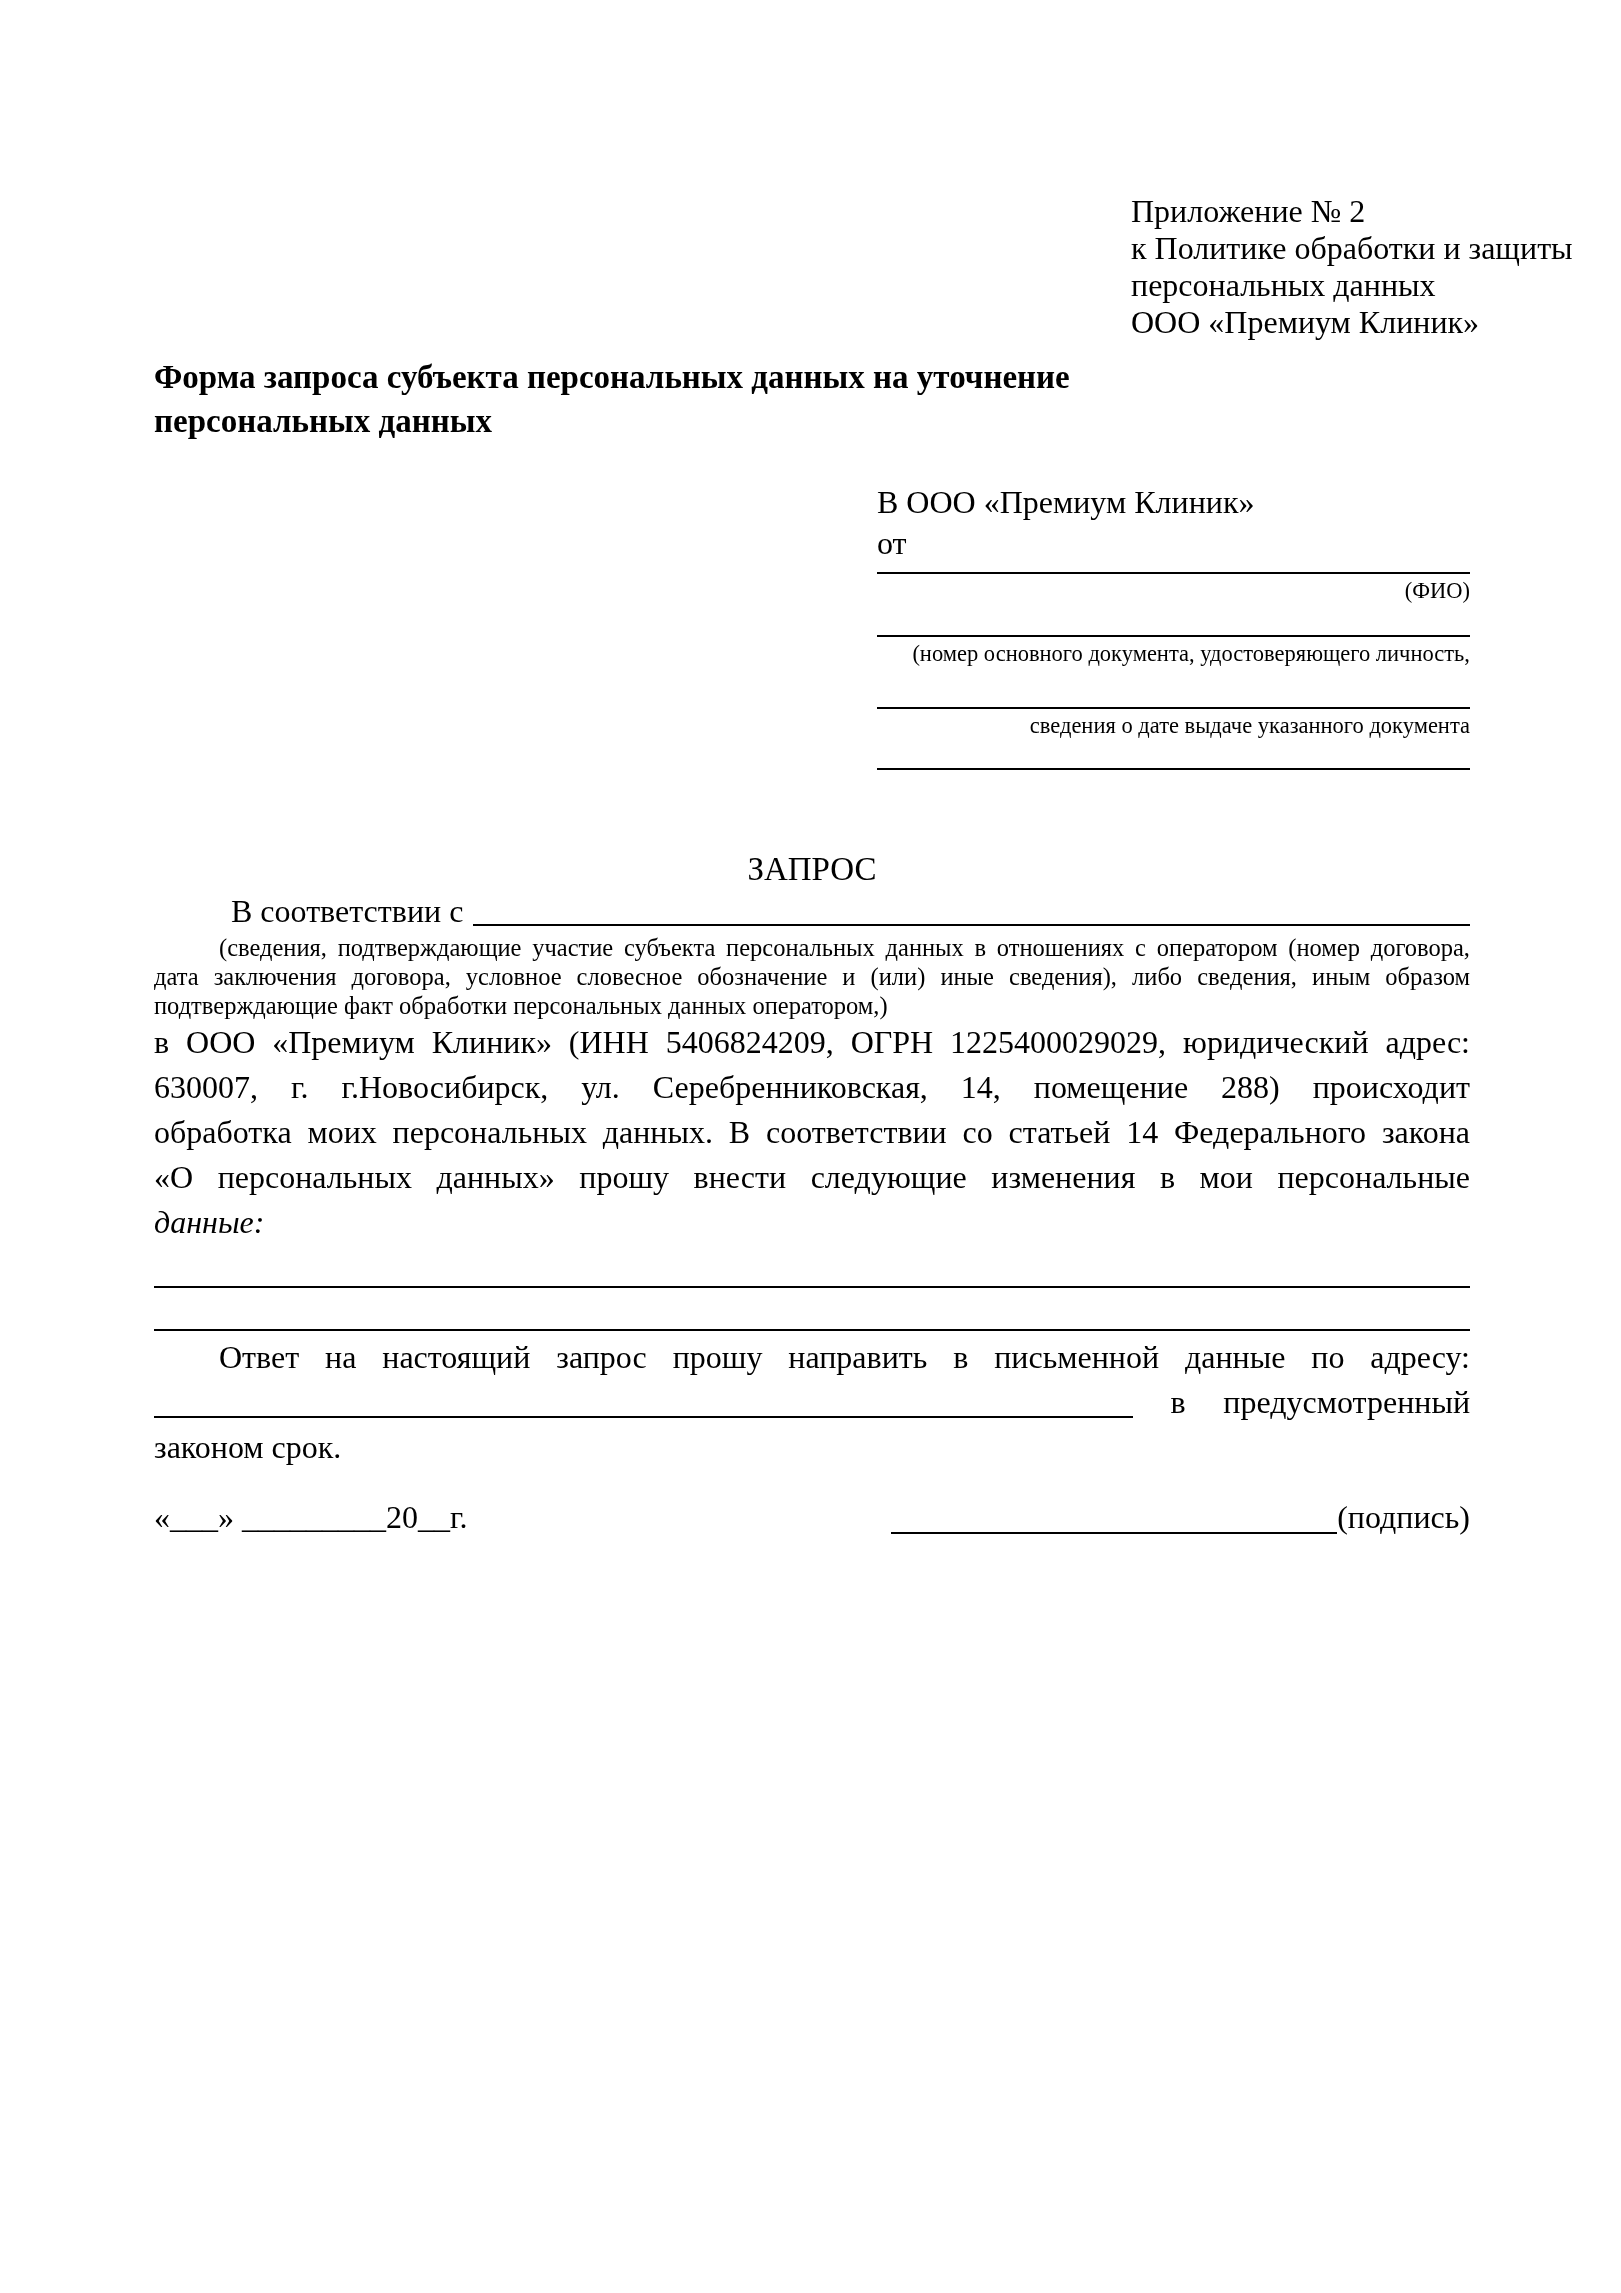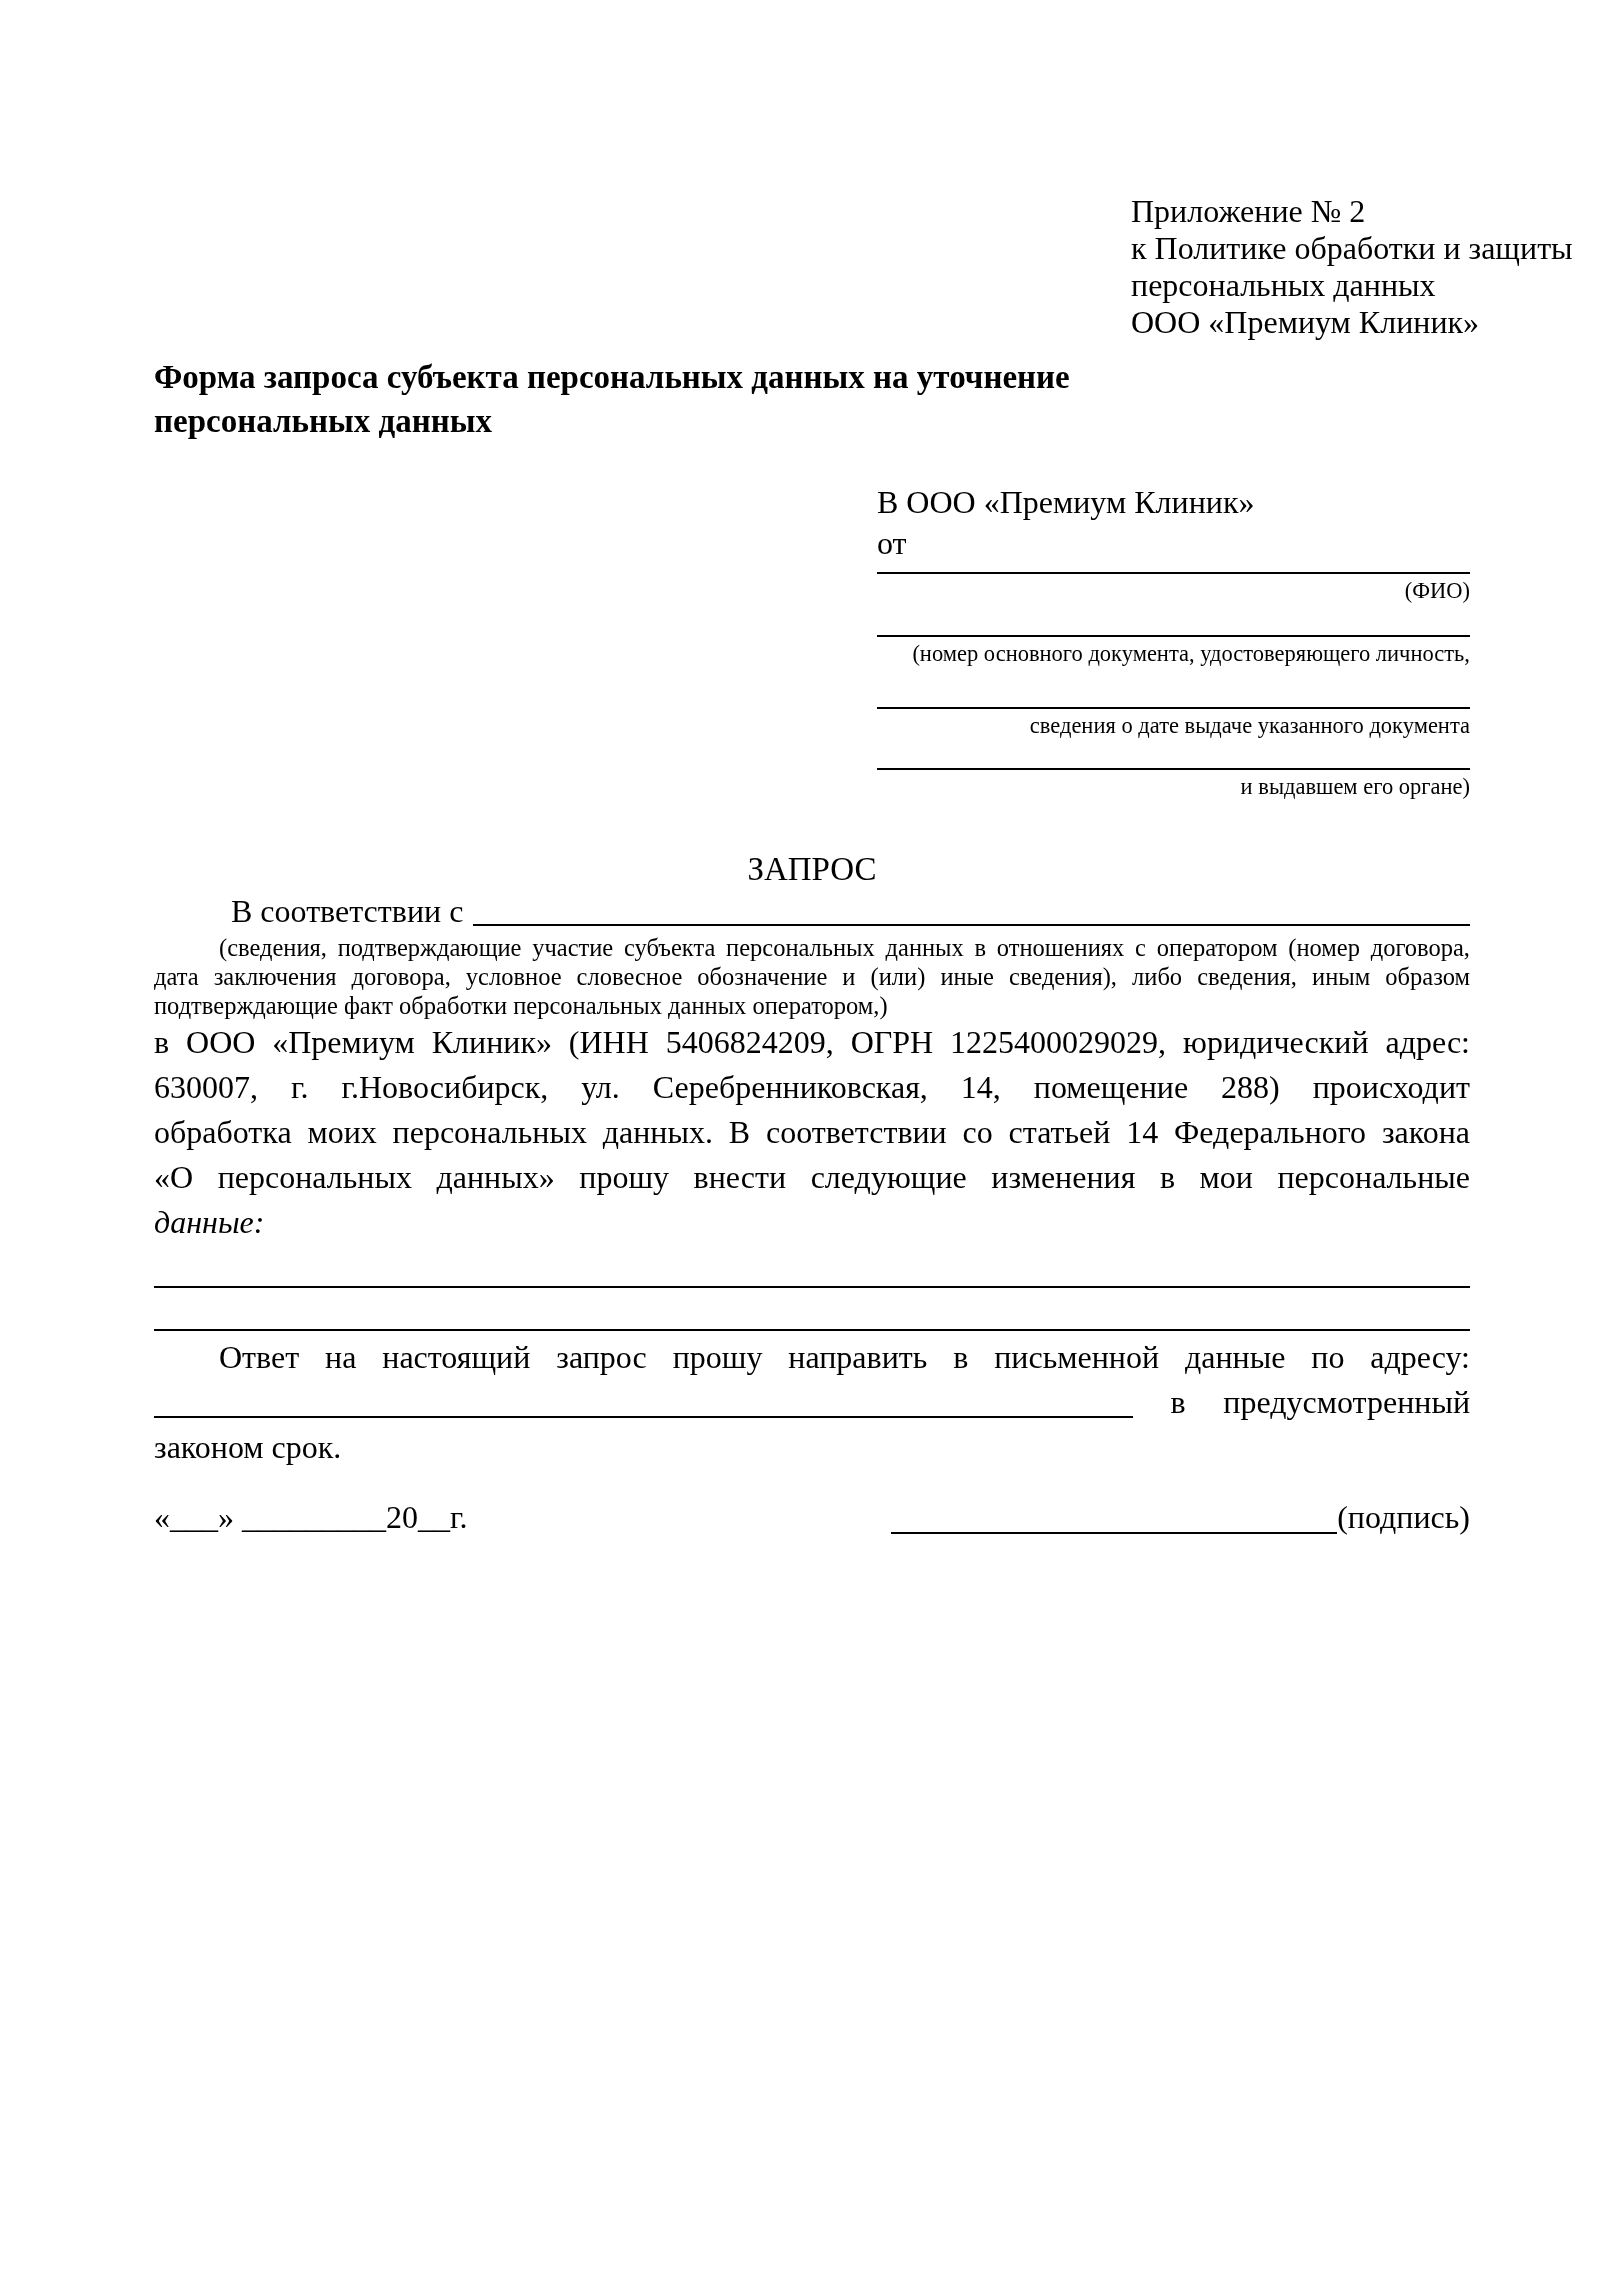--- a/index.html
+++ b/index.html
@@ -173,21 +173,20 @@
     <div class="blank-rule line-fio"></div>
     <div class="addr-caption">(ФИО)</div>
 
     <div class="blank-rule line-doc"></div>
     <div class="addr-caption">(номер основного документа, удостоверяющего личность,</div>
 
     <div class="blank-rule line-date"></div>
     <div class="addr-caption">сведения о дате выдаче указанного документа</div>
 
     <div class="blank-rule line-org"></div>
-    <div class="addr-caption">и выдавшем его органе)</div>
   </div>
 
   <div class="main">
     <div class="zapros">ЗАПРОС</div>
 
     <div class="intro-row">
       <span class="intro-text">В соответствии с</span>
       <span class="h-fill"></span>
     </div>
 

